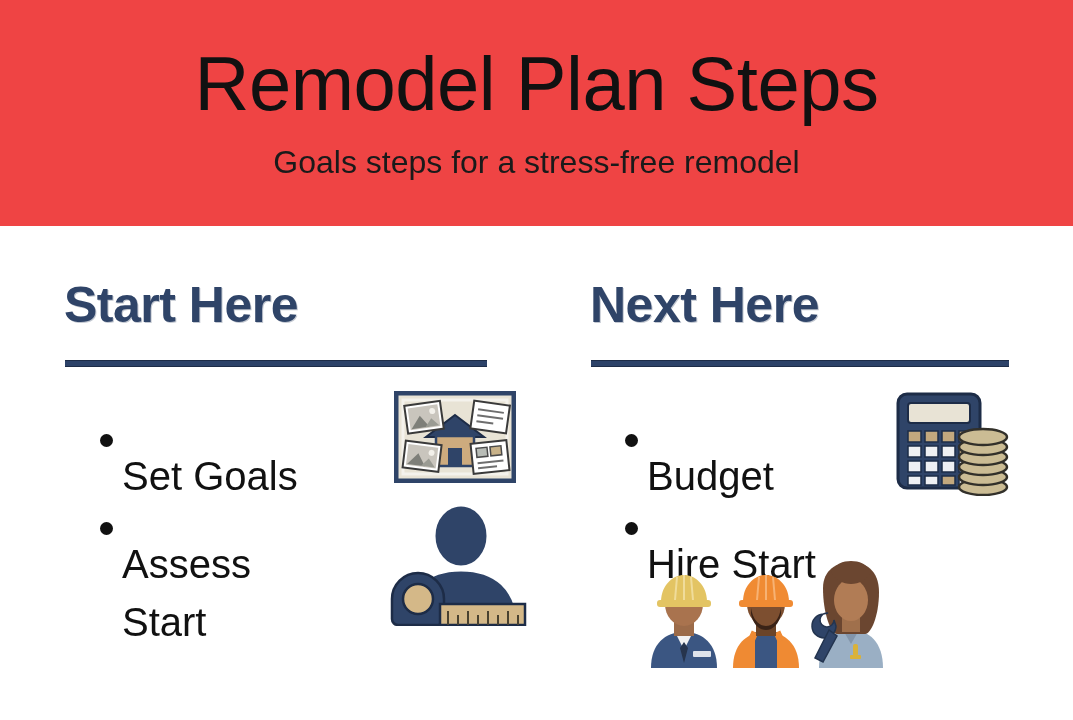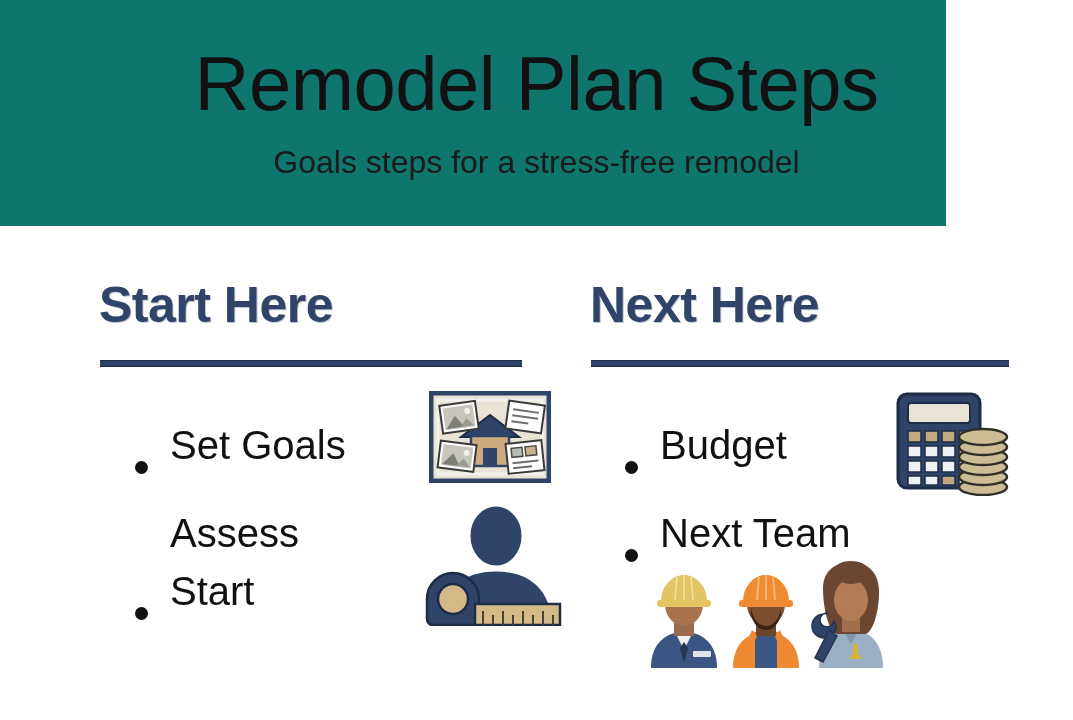--- a/index.html
+++ b/index.html
@@ -13,23 +13,23 @@
     font-family: "Liberation Sans", sans-serif;
     overflow: hidden;
     position: relative;
   }
 
   
   #header-band {
     position: absolute;
     left: 0;
     top: 0;
-    width: 946px;
+    width: 1073px;
     height: 226px;
-    background: #0f766e;
+    background: #ef4444;
     text-align: center;
   }
   #page-title {
     margin: 0;
     padding: 0;
     position: absolute;
     left: 0;
     top: 46px;
     width: 1073px;
     font-size: 76px;
@@ -59,21 +59,21 @@
     left: 0;
     top: 226px;
     width: 1073px;
     height: 494px;
   }
   .column {
     position: absolute;
     top: 0;
     height: 494px;
   }
-  #column-start-here { left: 64px;  width: 470px; margin-left: 35px; }
+  #column-start-here { left: 64px;  width: 470px; }
   #column-next-steps { left: 590px; width: 470px; }
 
   .column-heading {
     margin: 0;
     padding: 0;
     position: absolute;
     left: 0;
     top: 54px;
     font-size: 50px;
     font-weight: bold;
@@ -92,21 +92,22 @@
     border-bottom: 1px solid #1d2c47;
     box-sizing: border-box;
   }
   #rule-start-here { left: 1px;  width: 422px; }
   #rule-next-steps { left: 1px;  width: 418px; }
 
   
   .bullet-row {
     position: absolute;
     display: flex;
-    align-items: flex-end;
+    align-items: flex-start;
+    flex-direction: column;
   }
   .bullet-dot {
     width: 13px;
     height: 13px;
     border-radius: 50%;
     background: #111111;
     flex: 0 0 auto;
     margin-top: 18px;
   }
   .bullet-label {
@@ -232,21 +233,21 @@
     <h2 class="column-heading">Next Here</h2>
     <div class="column-rule" id="rule-next-steps"></div>
 
     <div class="bullet-row" id="row-budget">
       <span class="bullet-dot"></span>
       <span class="bullet-label">Budget</span>
     </div>
 
     <div class="bullet-row" id="row-hire-team">
       <span class="bullet-dot"></span>
-      <span class="bullet-label">Next Team</span>
+      <span class="bullet-label">Hire Start</span>
     </div>
 
     <div class="icon-slot" id="icon-calculator">
       <svg width="115" height="105" viewBox="0 0 115 105">
 
         <rect x="3" y="3" width="82" height="94" rx="9" fill="#2f4468" stroke="#1d2c47" stroke-width="3"></rect>
 
         <rect x="13" y="12" width="62" height="20" rx="3" fill="#e8e3d5" stroke="#1d2c47" stroke-width="2"></rect>
 
         <g stroke="#1d2c47" stroke-width="1.5">

